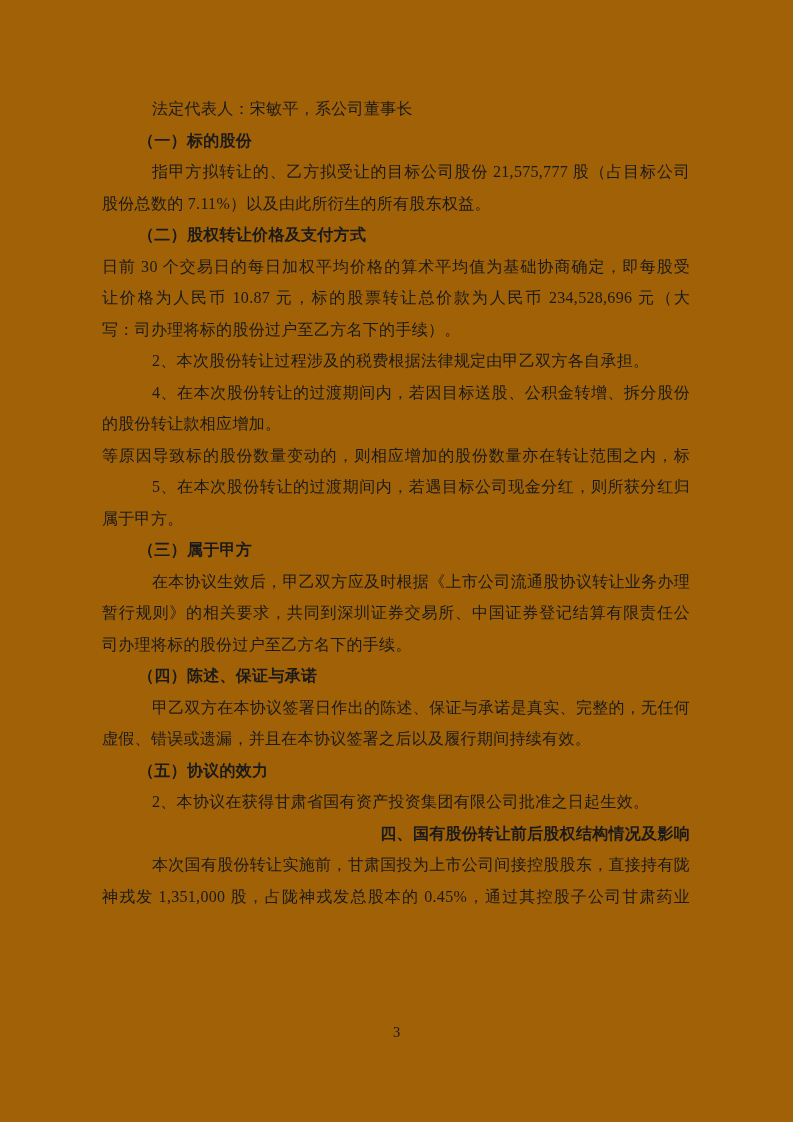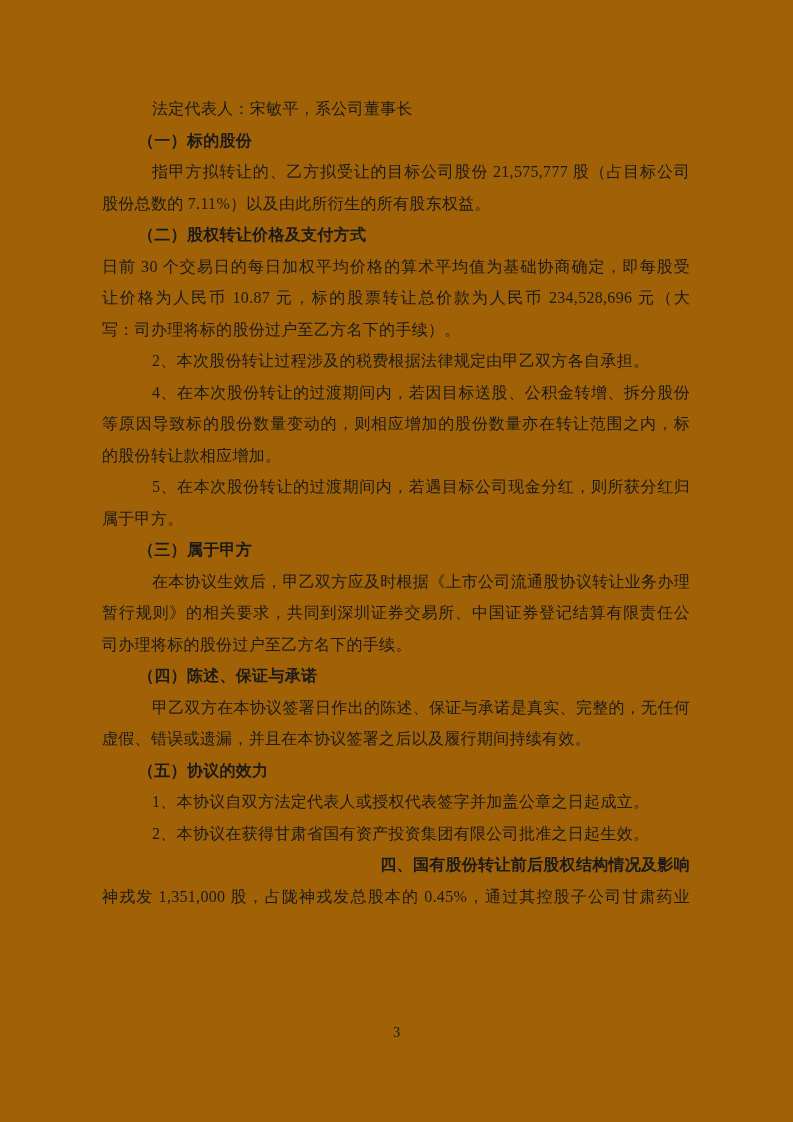--- a/index.html
+++ b/index.html
@@ -72,31 +72,31 @@
     <div class="line indent">法定代表人：宋敏平，系公司董事长</div>
     <div class="line h">（一）标的股份</div>
     <div class="line indent fill">指甲方拟转让的、乙方拟受让的目标公司股份 21,575,777 股（占目标公司</div>
     <div class="line">股份总数的 7.11%）以及由此所衍生的所有股东权益。</div>
     <div class="line h">（二）股权转让价格及支付方式</div>
     <div class="line fill">日前 30 个交易日的每日加权平均价格的算术平均值为基础协商确定，即每股受</div>
     <div class="line fill">让价格为人民币 10.87 元，标的股票转让总价款为人民币 234,528,696 元（大</div>
     <div class="line">写：司办理将标的股份过户至乙方名下的手续）。</div>
     <div class="line indent">2、本次股份转让过程涉及的税费根据法律规定由甲乙双方各自承担。</div>
     <div class="line indent fill">4、在本次股份转让的过渡期间内，若因目标送股、公积金转增、拆分股份</div>
+    <div class="line">的股份转让款相应增加。</div>
     <div class="line fill">等原因导致标的股份数量变动的，则相应增加的股份数量亦在转让范围之内，标</div>
-    <div class="line">的股份转让款相应增加。</div>
     <div class="line indent fill">5、在本次股份转让的过渡期间内，若遇目标公司现金分红，则所获分红归</div>
     <div class="line">属于甲方。</div>
     <div class="line h">（三）属于甲方</div>
     <div class="line indent fill">在本协议生效后，甲乙双方应及时根据《上市公司流通股协议转让业务办理</div>
     <div class="line fill">暂行规则》的相关要求，共同到深圳证券交易所、中国证券登记结算有限责任公</div>
     <div class="line">司办理将标的股份过户至乙方名下的手续。</div>
     <div class="line h">（四）陈述、保证与承诺</div>
     <div class="line indent fill">甲乙双方在本协议签署日作出的陈述、保证与承诺是真实、完整的，无任何</div>
     <div class="line">虚假、错误或遗漏，并且在本协议签署之后以及履行期间持续有效。</div>
     <div class="line h">（五）协议的效力</div>
-    <div class="line indent">1、本协议自双方法定代表人或授权代表签字并加盖公章之日起成立。</div>
     <div class="line indent">2、本协议在获得甘肃省国有资产投资集团有限公司批准之日起生效。</div>
     <div class="line h2">四、国有股份转让前后股权结构情况及影响</div>
+    <div class="line indent fill">本次国有股份转让实施前，甘肃国投为上市公司间接控股股东，直接持有陇</div>
     <div class="line fill">神戎发 1,351,000 股，占陇神戎发总股本的 0.45%，通过其控股子公司甘肃药业</div>
   </div>
   <div class="pagenum">3</div>
 </div>
 
 </body></html>

